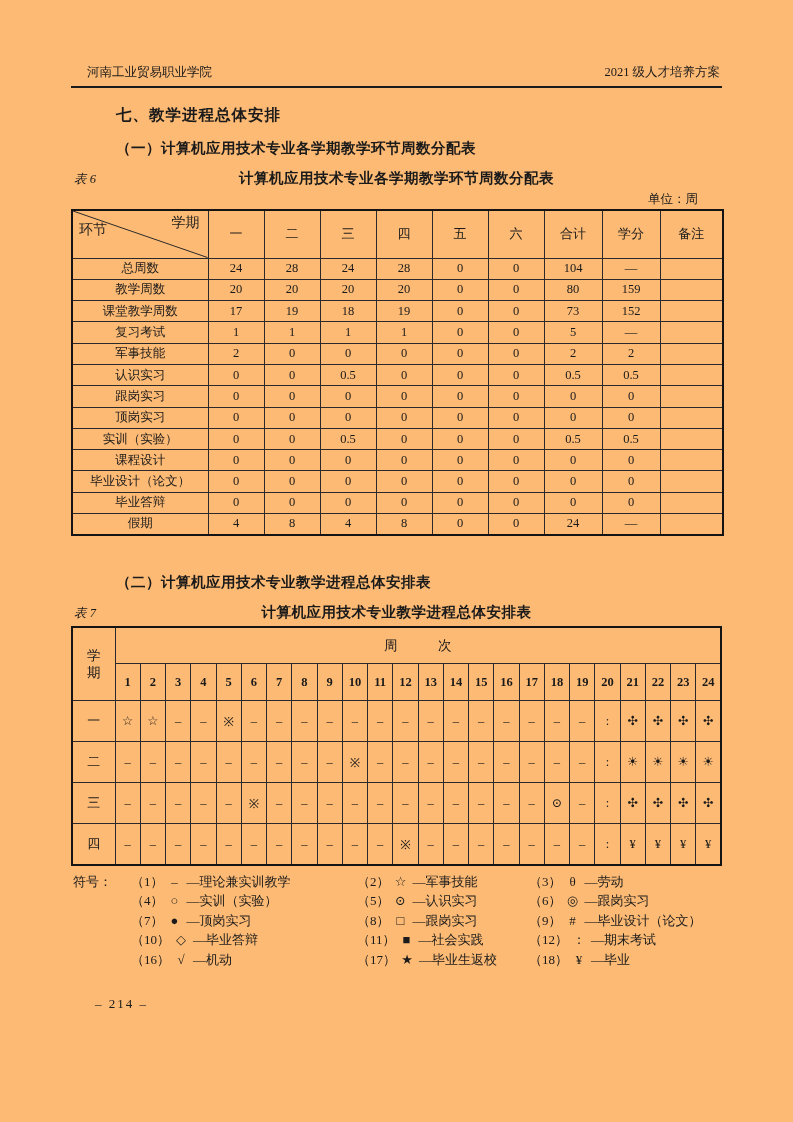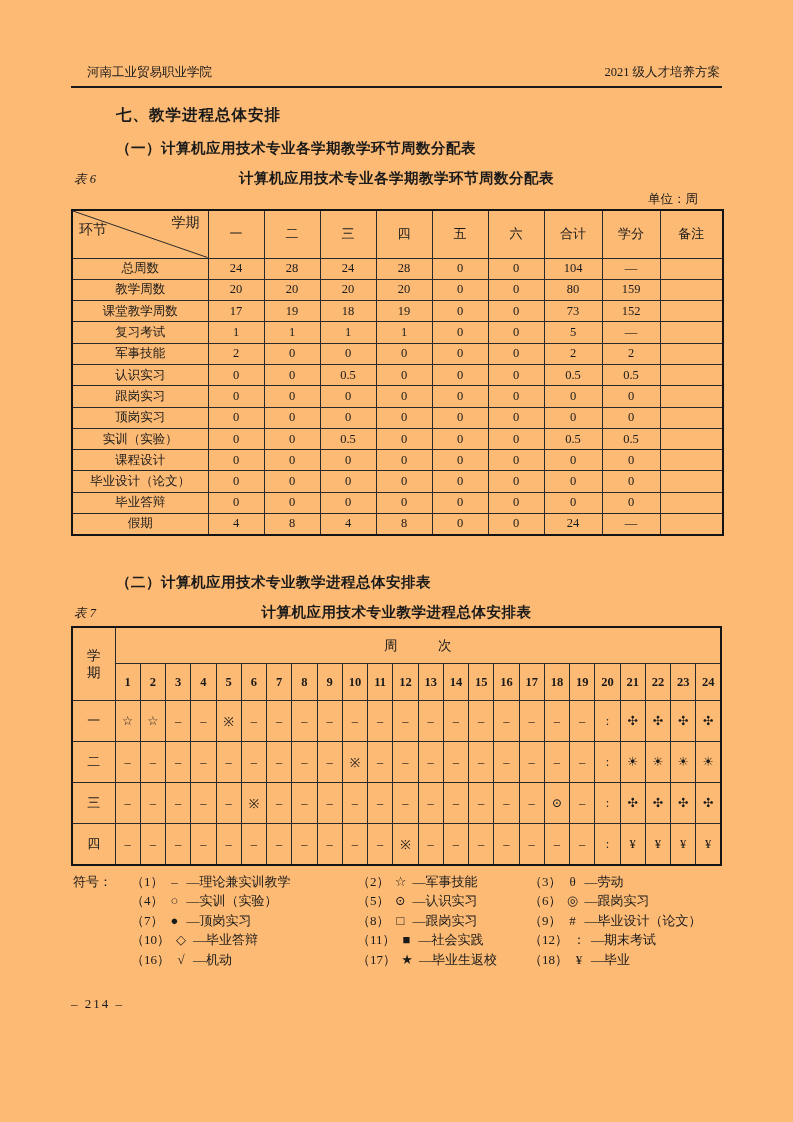--- a/index.html
+++ b/index.html
@@ -46,21 +46,21 @@
   .legend { margin-top:6px; padding-left:2px; font-size:13px; }
   .legend-row { display:flex; height:19.5px; align-items:center; }
   .legend-prefix { width:58px; flex:0 0 58px; }
   .legend-item { display:flex; align-items:center; }
   .legend-item.c1 { width:226px; flex:0 0 226px; }
   .legend-item.c2 { width:172px; flex:0 0 172px; }
   .legend-item.c3 { flex:1; }
   .lnum { margin-right:2px; }
   .lsym { min-width:18px; text-align:center; margin-right:3px; }
 
-  .page-number { margin-top:27px; margin-left:0; font-size:13px; letter-spacing:2px; }
+  .page-number { margin-top:27px; margin-left:24px; font-size:13px; letter-spacing:2px; }
 </style>
 </head>
 <body>
 
 <div class="page">
 
   <div class="doc-header">
     <span>河南工业贸易职业学院</span>
     <span>2021 级人才培养方案</span>
   </div>

